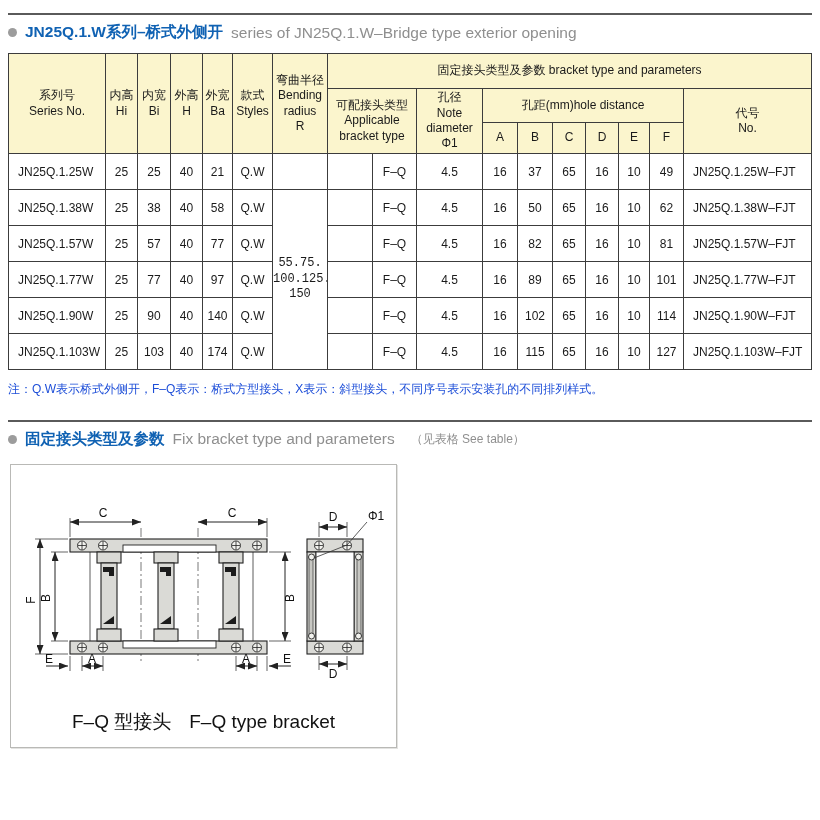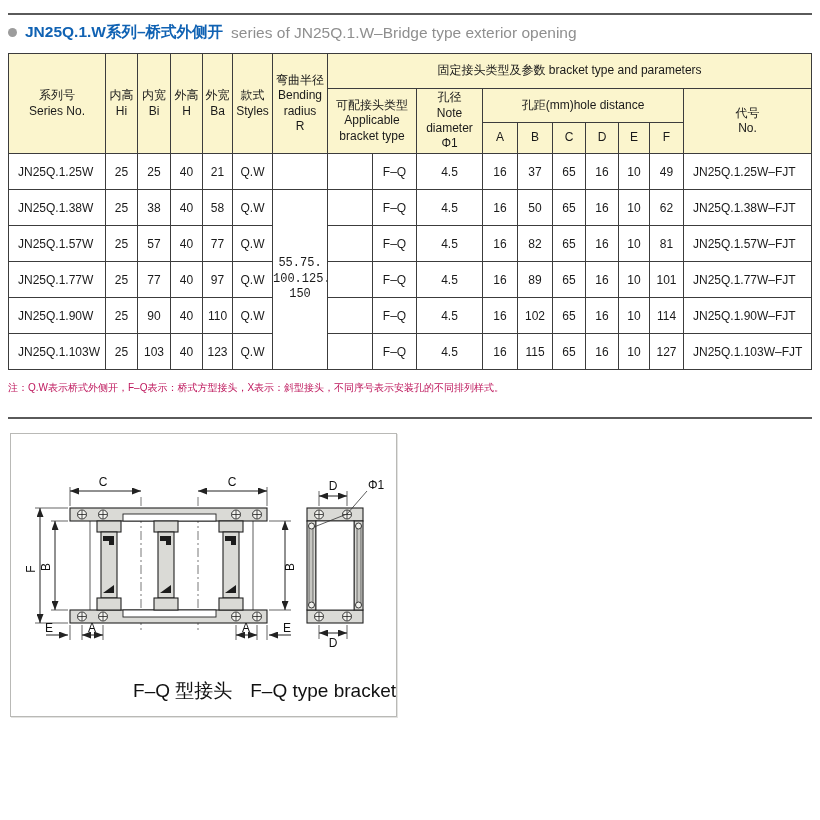--- a/index.html
+++ b/index.html
@@ -20,30 +20,30 @@
   table.spec { border-collapse:collapse; table-layout:fixed; width:803px; margin:10px 0 0 8px; }
   .spec th, .spec td { border:1px solid #3c3c3c; text-align:center; vertical-align:middle; padding:0; overflow:hidden; }
   .spec th { background:#fbf5cd; font-weight:normal; font-size:12px; line-height:1.28; }
   .spec thead tr:nth-child(1) th { height:34px; }
   .spec thead tr:nth-child(2) th { height:33px; }
   .spec thead tr:nth-child(3) th { height:30px; }
   .spec td { font-size:12px; height:35px; background:#fff; }
   .spec td.left { text-align:left; padding-left:9px; }
   .radius-merged { white-space:pre-line; line-height:1.3;font-family:Liberation Mono, monospace; }
 
-  .notes { margin:10px 12px 0 8px; font-size:10px; line-height:1.55; color:#be185d; max-width:792px; }
+  .notes { margin:10px 12px 0 8px; font-size:12px; line-height:1.55; color:#1d4ed8; max-width:792px; }
 
   .divider { border-top:2px solid #5a5a5a; margin:21px 8px 0 8px; }
 
   .diagram-box {
     position:relative; width:385px; height:282px;
     border:1px solid #b9b9b6; margin:14px 0 0 10px; background:#fff;
     box-shadow:1px 1px 0 #e3e3e1;
   }
-  .caption { position:absolute; left:0; right:0; bottom:12px; text-align:right; font-size:19px; color:#111; }
+  .caption { position:absolute; left:0; right:0; bottom:12px; text-align:center; font-size:19px; color:#111; }
   .caption .sp { display:inline-block; width:18px; }
 
   
   .part { fill:#dadad6; stroke:#222; stroke-width:1.1; }
   .part-white { fill:#ffffff; stroke:#222; stroke-width:0.9; }
   .strip { fill:#c7c7c2; stroke:#222; stroke-width:0.6; }
   .dark { fill:#1c1c1c; stroke:none; }
   .dim { stroke:#222; stroke-width:1; fill:none; }
   .ext { stroke:#222; stroke-width:0.7; fill:none; }
   .thin { stroke:#333; stroke-width:0.8; fill:none; }
@@ -220,39 +220,39 @@
           <td>16</td>
           <td>10</td>
           <td>101</td>
           <td class="left">JN25Q.1.77W–FJT</td>
         </tr>
         <tr>
           <td class="left">JN25Q.1.90W</td>
           <td>25</td>
           <td>90</td>
           <td>40</td>
-          <td>110</td>
+          <td>140</td>
           <td>Q.W</td>
           <td></td>
           <td>F–Q</td>
           <td>4.5</td>
           <td>16</td>
           <td>102</td>
           <td>65</td>
           <td>16</td>
           <td>10</td>
           <td>114</td>
           <td class="left">JN25Q.1.90W–FJT</td>
         </tr>
         <tr>
           <td class="left">JN25Q.1.103W</td>
           <td>25</td>
           <td>103</td>
           <td>40</td>
-          <td>123</td>
+          <td>174</td>
           <td>Q.W</td>
           <td></td>
           <td>F–Q</td>
           <td>4.5</td>
           <td>16</td>
           <td>115</td>
           <td>65</td>
           <td>16</td>
           <td>10</td>
           <td>127</td>
@@ -260,20 +260,26 @@
         </tr>
       </tbody>
   </table>
 
   <div class="notes">
     <div>注：Q.W表示桥式外侧开，F–Q表示：桥式方型接头，X表示：斜型接头，不同序号表示安装孔的不同排列样式。</div>
   </div>
 
   <div class="divider"></div>
 
+  <div class="sec-title">
+    <span class="bullet"></span>
+    <span class="title-zh">固定接头类型及参数</span>
+    <span class="title-en">Fix bracket type and parameters</span>
+    <span class="hint">（见表格 See table）</span>
+  </div>
 
   <div class="diagram-box">
     <svg width="385" height="282" viewBox="0 0 385 282">
       <defs>
         <marker id="arw" markerUnits="userSpaceOnUse" markerWidth="9" markerHeight="7" refX="9" refY="3.5" orient="auto-start-reverse">
           <path d="M0,0 L9,3.5 L0,7 Z" fill="#222"></path>
         </marker>
       </defs>
 
       <g>

